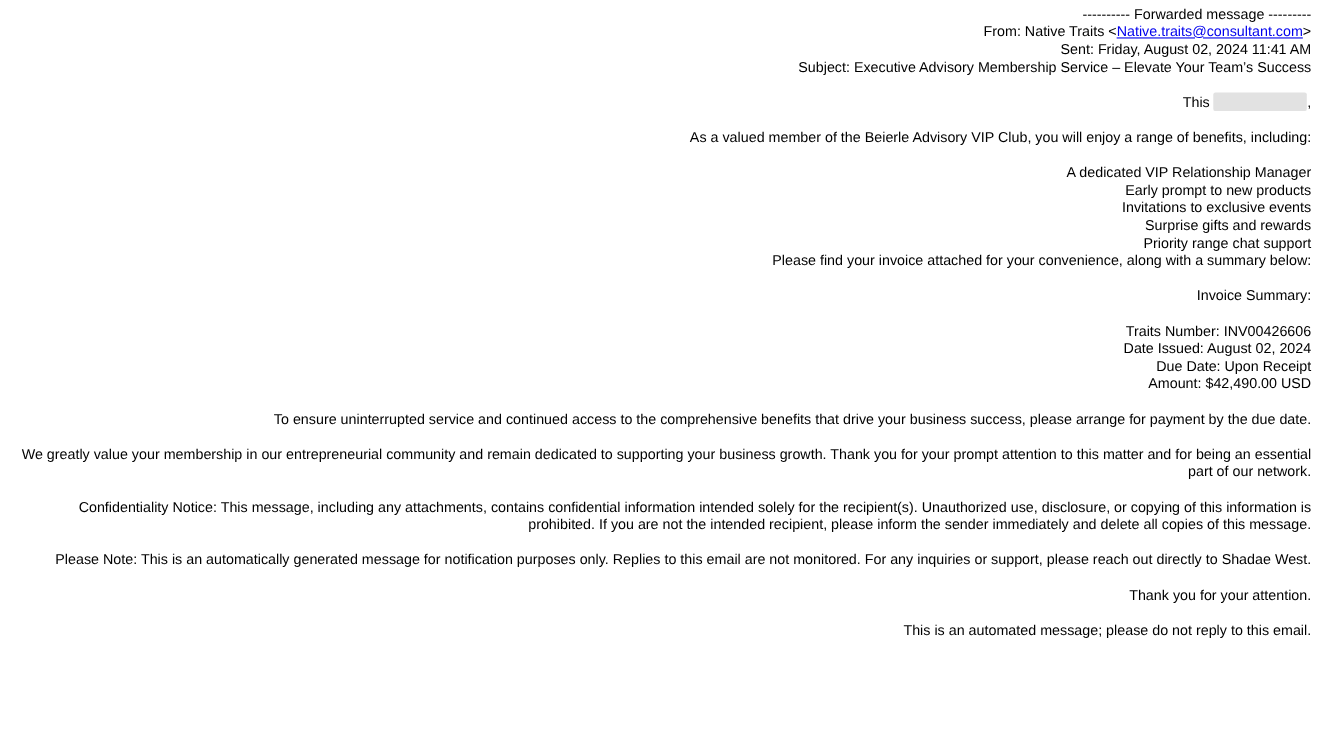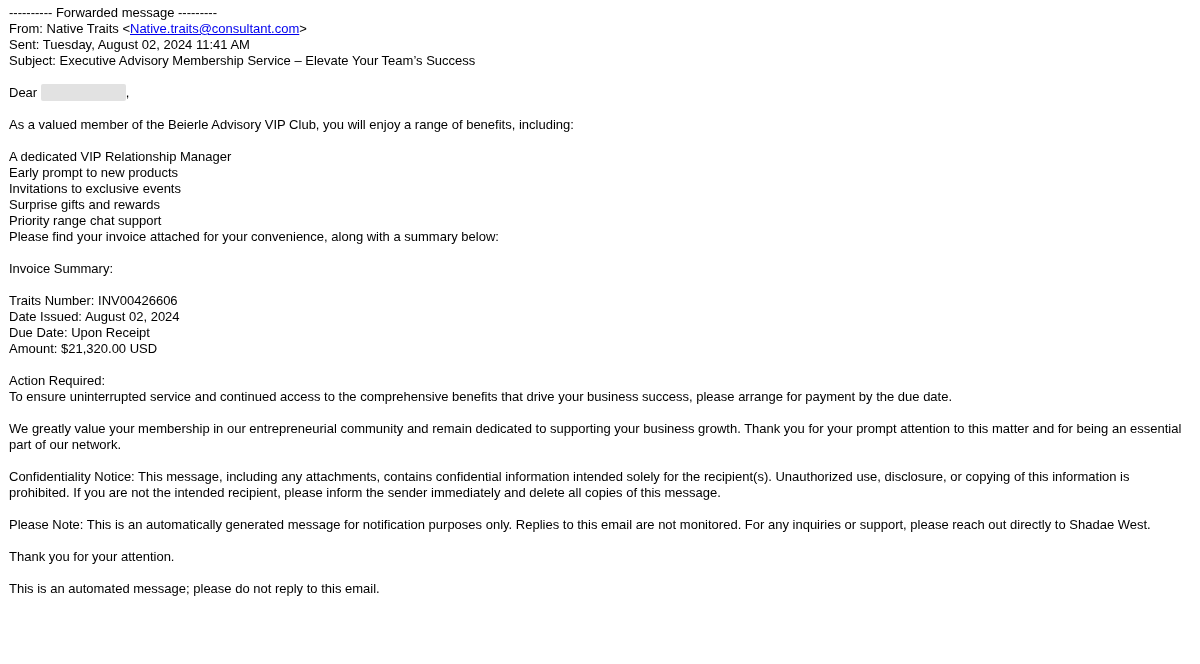--- a/index.html
+++ b/index.html
@@ -1,15 +1,15 @@
 <!DOCTYPE html>
 <html><head>
 <meta charset="utf-8">
 <style>
-  * { margin: 0; padding: 0; box-sizing: border-box; }
+  * { margin: 0; padding: 0; box-sizing: border-box; text-align: right; }
   html, body {
     width: 1200px;
     height: 664px;
     background: #ffffff;
     overflow: hidden;
   }
   body {
     font-family: "Liberation Sans", "DejaVu Sans", sans-serif;
     font-size: 13px;
     line-height: 16px;
@@ -34,26 +34,26 @@
   .redaction.dear-box { width: 85px; height: 17px; }
 </style>
 </head>
 <body>
 
 <div class="email-body">
 
   <div class="block">
     <div class="line">---------- Forwarded message ---------</div>
     <div class="line"><span>From: Native Traits &lt;</span><a class="email-link" href="#">Native.traits@consultant.com</a><span>&gt;</span></div>
-    <div class="line">Sent: Tuesday, August 02, 2024 11:41 AM</div>
+    <div class="line">Sent: Friday, August 02, 2024 11:41 AM</div>
     <div class="line">Subject: Executive Advisory Membership Service – Elevate Your Team’s Success</div>
   </div>
 
   <div class="block">
-    <div class="line"><span>Dear </span><span class="redaction dear-box"></span><span>,</span></div>
+    <div class="line"><span>This </span><span class="redaction dear-box"></span><span>,</span></div>
   </div>
 
 
   <div class="block">
     <div class="line">As a valued member of the Beierle Advisory VIP Club, you will enjoy a range of benefits, including:</div>
   </div>
 
   <div class="block">
     <div class="line">A dedicated VIP Relationship Manager</div>
     <div class="line">Early prompt to new products</div>
@@ -64,25 +64,24 @@
   </div>
 
   <div class="block">
     <div class="line">Invoice Summary:</div>
   </div>
 
   <div class="block">
     <div class="line">Traits Number: INV00426606</div>
     <div class="line">Date Issued: August 02, 2024</div>
     <div class="line">Due Date: Upon Receipt</div>
-    <div class="line">Amount: $21,320.00 USD</div>
+    <div class="line">Amount: $42,490.00 USD</div>
   </div>
 
   <div class="block">
-    <div class="line">Action Required:</div>
     <div class="line">To ensure uninterrupted service and continued access to the comprehensive benefits that drive your business success, please arrange for payment by the due date.</div>
   </div>
 
   <div class="block">
     <div class="line">We greatly value your membership in our entrepreneurial community and remain dedicated to supporting your business growth. Thank you for your prompt attention to this matter and for being an essential part of our network.</div>
   </div>
 
   <div class="block">
     <div class="line">Confidentiality Notice: This message, including any attachments, contains confidential information intended solely for the recipient(s). Unauthorized use, disclosure, or copying of this information is prohibited. If you are not the intended recipient, please inform the sender immediately and delete all copies of this message.</div>
   </div>

